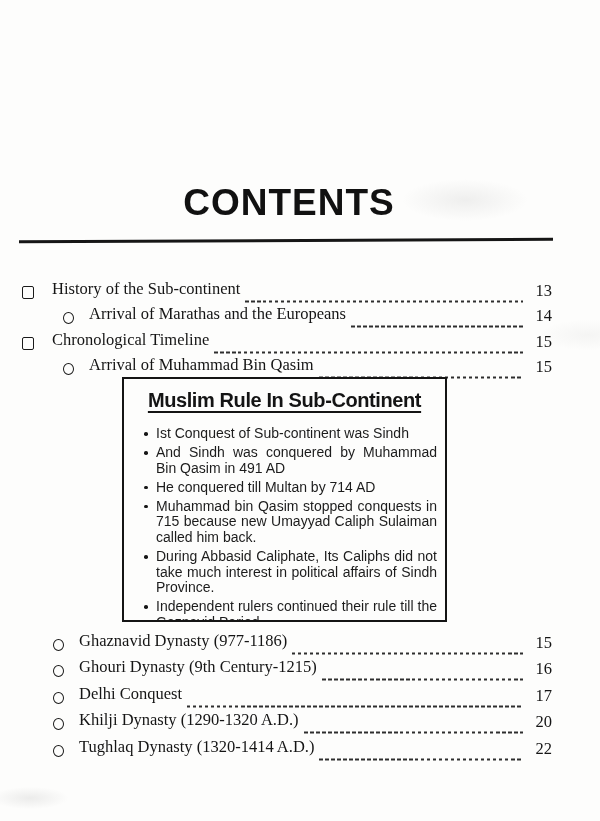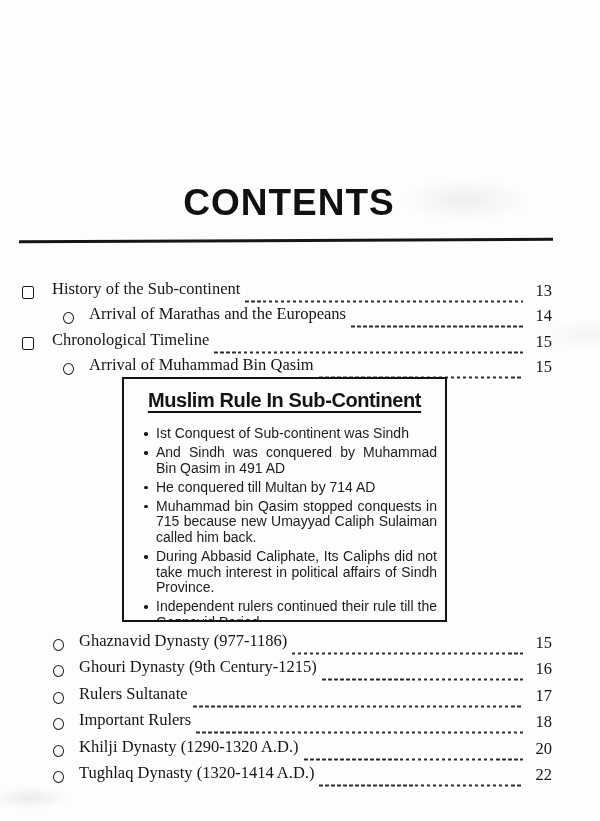--- a/index.html
+++ b/index.html
@@ -143,31 +143,23 @@
       <span class="bullet circle-bullet"></span>
     </span>
     <span class="label">Ghouri Dynasty (9th Century-1215)</span>
     <span class="leader"></span>
     <span class="pg">16</span>
   </div>
       <div class="row lv2">
     <span class="bullet-slot">
       <span class="bullet circle-bullet"></span>
     </span>
-    <span class="label">Rulers Sultanate</span>
+    <span class="label">Delhi Conquest</span>
     <span class="leader"></span>
     <span class="pg">17</span>
-  </div>
-      <div class="row lv2">
-    <span class="bullet-slot">
-      <span class="bullet circle-bullet"></span>
-    </span>
-    <span class="label">Important Rulers</span>
-    <span class="leader"></span>
-    <span class="pg">18</span>
   </div>
       <div class="row lv2">
     <span class="bullet-slot">
       <span class="bullet circle-bullet"></span>
     </span>
     <span class="label">Khilji Dynasty (1290-1320 A.D.)</span>
     <span class="leader"></span>
     <span class="pg">20</span>
   </div>
       <div class="row lv2">

